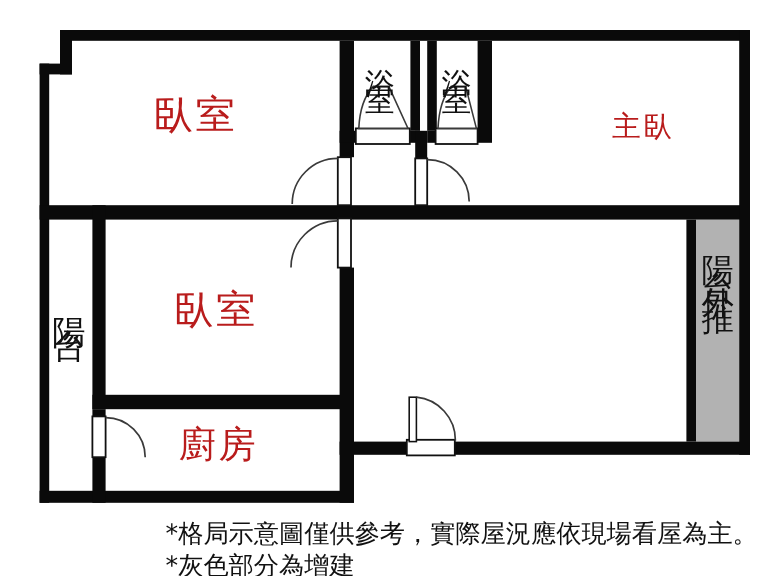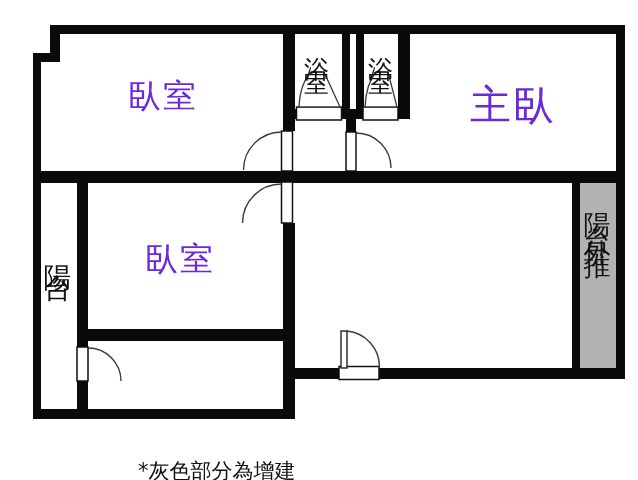--- a/index.html
+++ b/index.html
@@ -1,21 +1,21 @@
 <!DOCTYPE html>
 <html><head>
 <meta charset="utf-8">
 <style>
   html,body{margin:0;padding:0;background:#fff;}
   .plan{position:relative;width:638px;height:480px;background:#fff;overflow:hidden;
         font-family:"DejaVu Sans",sans-serif;color:#000;}
   .wall{position:absolute;background:#0a0a0a;}
   .grayfill{position:absolute;background:#b2b2b2;}
   .rlabel{position:absolute;transform:translate(-50%,-50%);white-space:nowrap;
-          font-size:33px;letter-spacing:2px;line-height:1;color:#6d28d9;}
+          font-size:33px;letter-spacing:2px;line-height:1;color:#b91c1c;}
   .vlabel{position:absolute;writing-mode:vertical-rl;text-orientation:upright;
           line-height:1;color:#111;}
   .note{position:absolute;font-size:21px;color:#111;white-space:nowrap;letter-spacing:0px;}
   svg.doors{position:absolute;left:0;top:0;width:638px;height:480px;pointer-events:none;}
 </style>
 </head>
 <body>
 
 <div class="plan">
 
@@ -65,20 +65,22 @@
     <rect x="296.5" y="107" width="45" height="13" fill="#fff" stroke="#111" stroke-width="1.5"></rect>
     <path d="M 299 107 Q 300 84 311 72 L 324 72 L 340 107 Z" fill="#fff" stroke="#3a3a3a" stroke-width="1.3"></path>
 
     <rect x="363" y="107" width="35" height="13" fill="#fff" stroke="#111" stroke-width="1.5"></rect>
     <path d="M 365 107 Q 366 84 376 72 L 388 72 L 397 107 Z" fill="#fff" stroke="#3a3a3a" stroke-width="1.3"></path>
   </svg>
 
   <div class="rlabel" style="left:163px;top:95px">臥室</div>
   <div class="vlabel" style="left:304px;top:37px;font-size:25px;letter-spacing:12px">浴室</div>
   <div class="vlabel" style="left:368px;top:37px;font-size:25px;letter-spacing:12px">浴室</div>
-  <div class="rlabel" style="left:513px;top:105px;font-size:41px">主臥</div>
+  <div class="rlabel" style="left:536px;top:105px;font-size:24px">主臥</div>
   <div class="vlabel" style="left:43px;top:243px;font-size:28px;letter-spacing:8px">陽台</div>
   <div class="rlabel" style="left:180px;top:258px">臥室</div>
   <div class="vlabel" style="left:584px;top:192px;font-size:27px;letter-spacing:13px">陽台外推</div>
+  <div class="rlabel" style="left:182px;top:371px;font-size:31px">廚房</div>
 
+  <div class="note" style="left:138px;top:431px">*格局示意圖僅供參考，實際屋況應依現場看屋為主。</div>
   <div class="note" style="left:138px;top:457px">*灰色部分為增建</div>
 
 </div>
 
 </body></html>

